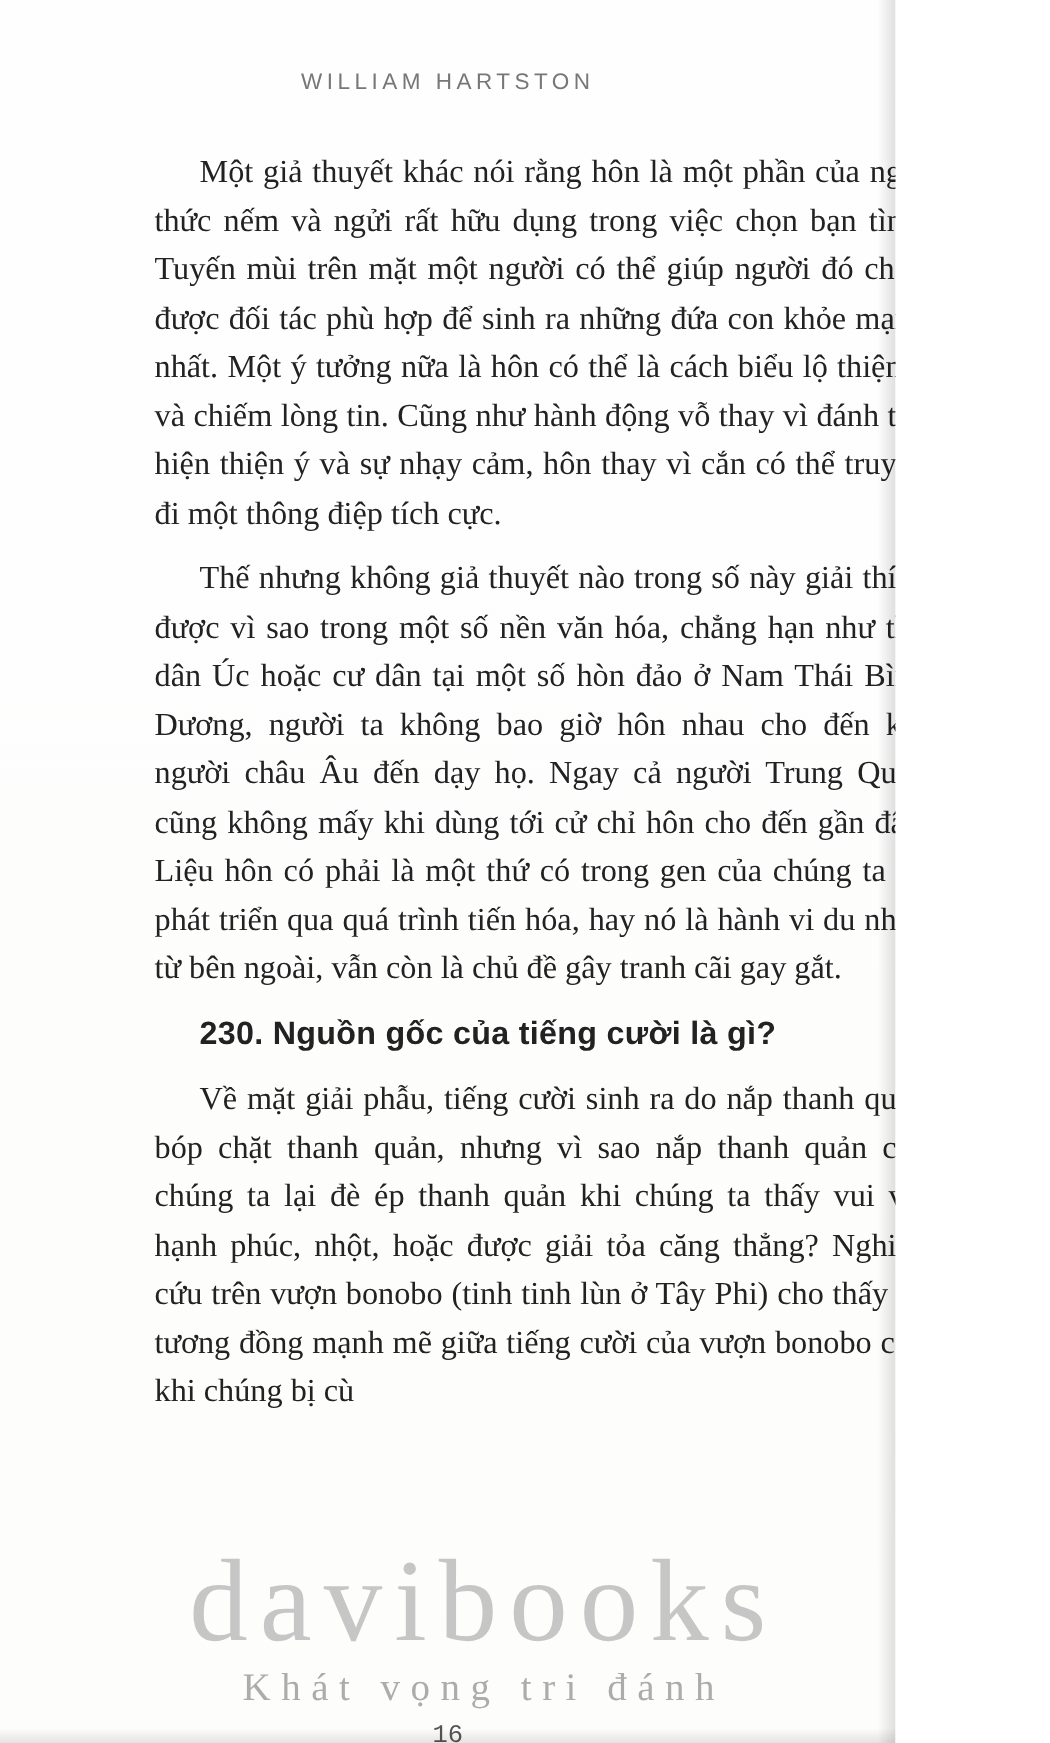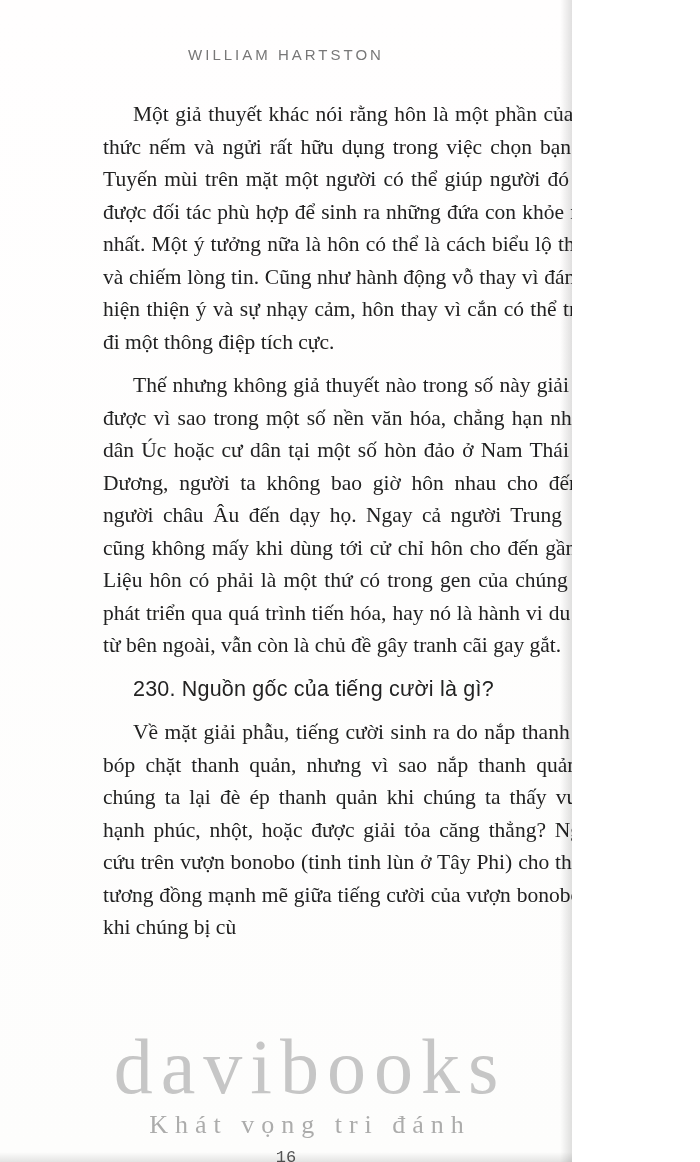--- a/index.html
+++ b/index.html
@@ -7,20 +7,21 @@
     padding: 0;
     background: #ffffff;
   }
   .page {
     position: relative;
     width: 572px;
     height: 1162px;
     background: linear-gradient(180deg, #fffefe 0%, #fdfdfc 100%);
     overflow: hidden;
     font-family: "Liberation Serif", serif;
+    padding-left: 25px;
   }
   .edge-right {
     position: absolute;
     top: 0; right: 0;
     width: 12px; height: 100%;
     background: linear-gradient(to left, rgba(0,0,0,0.12), rgba(0,0,0,0));
     pointer-events: none;
   }
   .edge-bottom {
     position: absolute;
@@ -53,21 +54,21 @@
     line-height: 32.5px;
     text-align: justify;
     text-indent: 30px;
     color: #222222;
   }
   .section-heading {
     margin: 62px 0 56px 0;
     text-align: center;
     text-indent: 0;
     font-family: "Liberation Sans", sans-serif;
-    font-weight: 400;
+    font-weight: 700;
     font-size: 23px;
     color: #161616;
     letter-spacing: 0.2px;
   }
   .watermark {
     position: absolute;
     left: 0;
     width: 100%;
     text-align: center;
     pointer-events: none;

